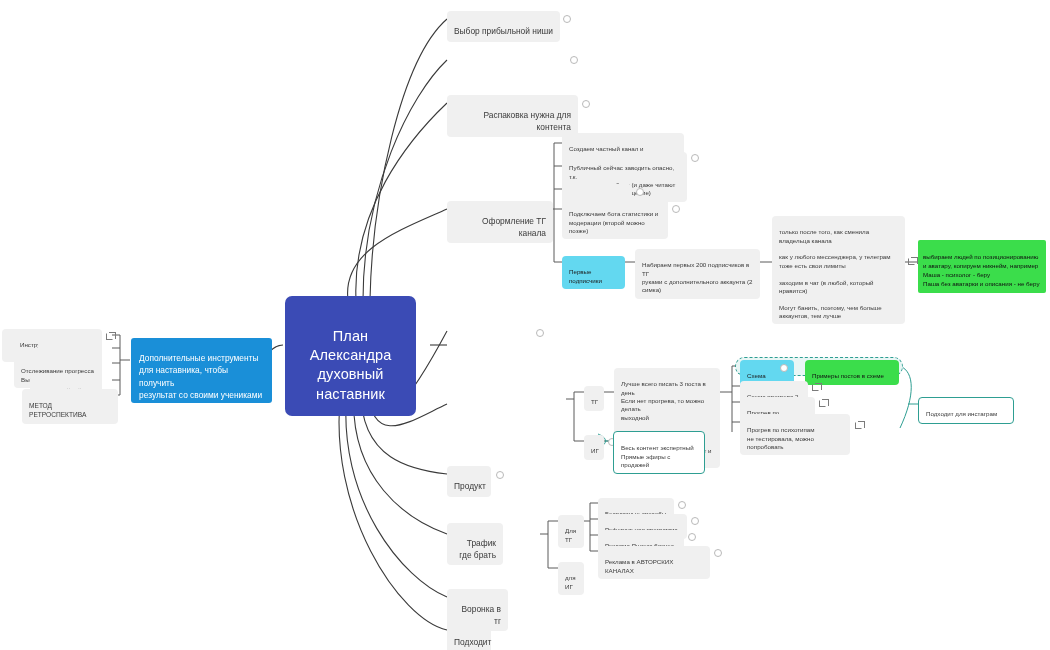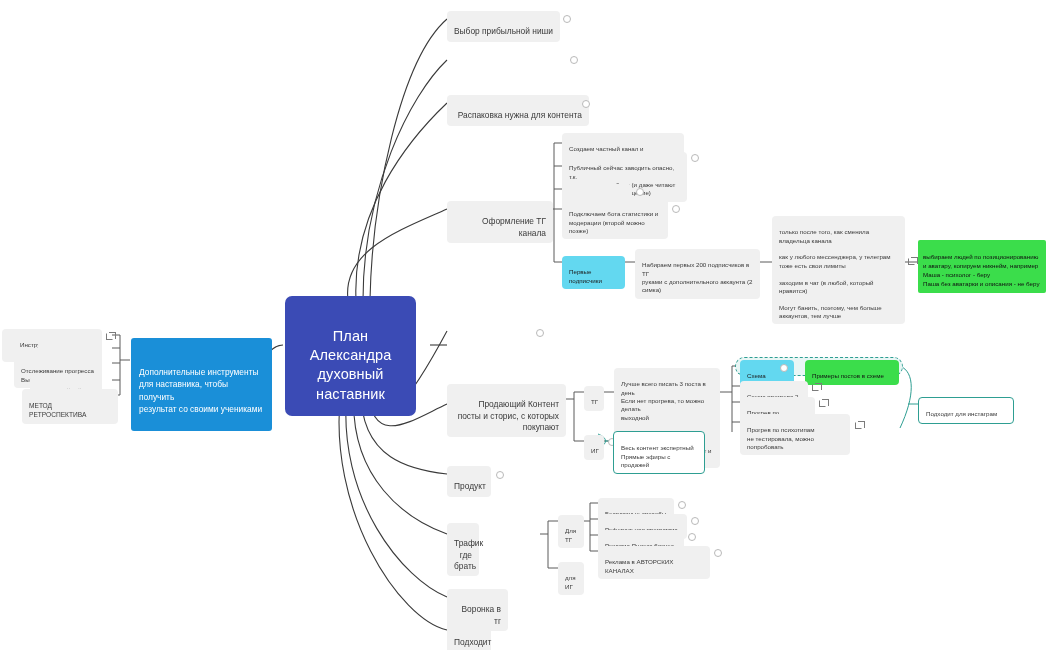--- a/index.html
+++ b/index.html
@@ -21,21 +21,21 @@
   .t65{font-size:6.6px;}
   .t8{font-size:8.4px;text-align:right;}
 
   .center{
     background:#3b4bb5;color:#fff;border-radius:7px;
     text-align:center;font-size:14.5px;line-height:1.32;
     padding:12px 10px;letter-spacing:.1px;
   }
   .blue-note{
     background:#1a8fd8;color:#fff;border-radius:3px;
-    font-size:8.4px;line-height:1.45;padding:16px 8px;
+    font-size:8.4px;line-height:1.45;padding:2px 8px;
   }
   .cyan{background:#63d8f0;color:#1c1c1c;}
   .green{background:#3bdd4b;color:#111;}
   .green-block{background:#3bdd4b;color:#111;font-size:6.2px;line-height:1.45;padding:4px 5px;border-radius:2px;}
   .teal-box{
     background:#fff;border:1px solid #2e9e92;border-radius:4px;color:#3a3a3a;
     padding:4px 7px;
   }
   .dashed-group{
     position:absolute;border:1px dashed #2e9e92;border-radius:12px;
@@ -168,43 +168,38 @@
     <span>МЕТОД РЕТРОСПЕКТИВА</span>
   </div>
 
   <div class="node plain t8" style="left:447px;top:11px;width:113px;">
     <span>Выбор прибыльной ниши</span>
   </div>
   <span class="badge" style="left:563px;top:15px;"></span>
 
   <span class="badge" style="left:570px;top:56px;"></span>
 
-  <div class="node plain t8" style="left:447px;top:95px;width:142px;">
+  <div class="node plain t8" style="left:447px;top:95px;width:131px;">
     <span>Распаковка нужна для контента</span>
   </div>
   <span class="badge" style="left:582px;top:100px;"></span>
 
   <div class="node plain t8" style="left:447px;top:201px;width:106px;">
     <span>Оформление ТГ канала</span>
   </div>
 
   <span class="badge" style="left:536px;top:329px;"></span>
 
-  <div class="node plain t8" style="left:447px;top:384px;width:119px;">
-    <span>Продающий Контент
-посты и сторис, с которых
-покупают</span>
-  </div>
 
   <div class="node plain t8" style="left:447px;top:466px;width:44px;">
     <span>Продукт</span>
   </div>
   <span class="badge" style="left:496px;top:471px;"></span>
 
-  <div class="node plain t8" style="left:447px;top:523px;width:32px;">
+  <div class="node plain t8" style="left:447px;top:523px;width:56px;">
     <span>Трафик
 где брать</span>
   </div>
 
   <div class="node plain t8" style="left:447px;top:589px;width:61px;">
     <span>Воронка в тг</span>
   </div>
 
   <div class="node plain t8" style="left:447px;top:622px;width:44px;">
     <span>Подходит</span>

